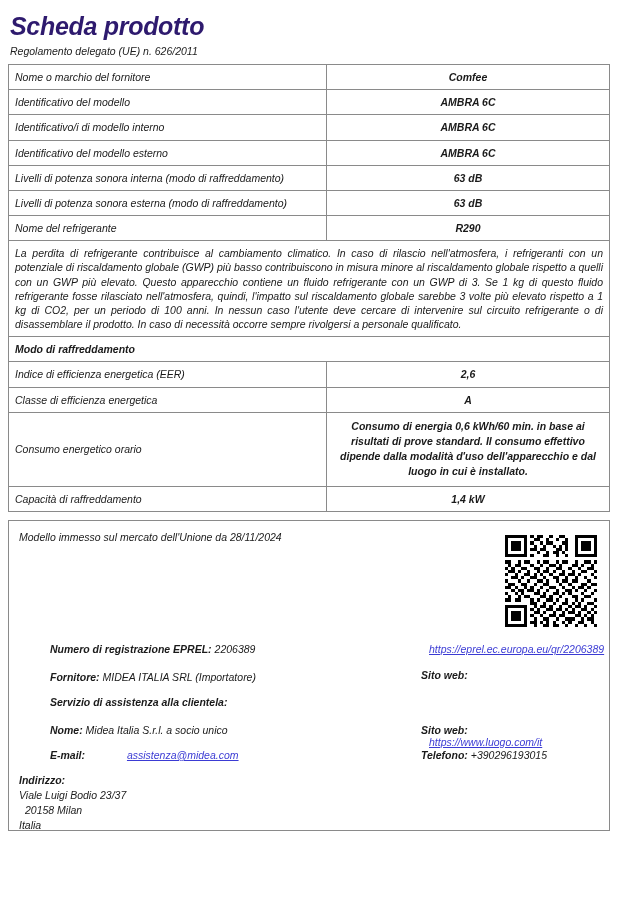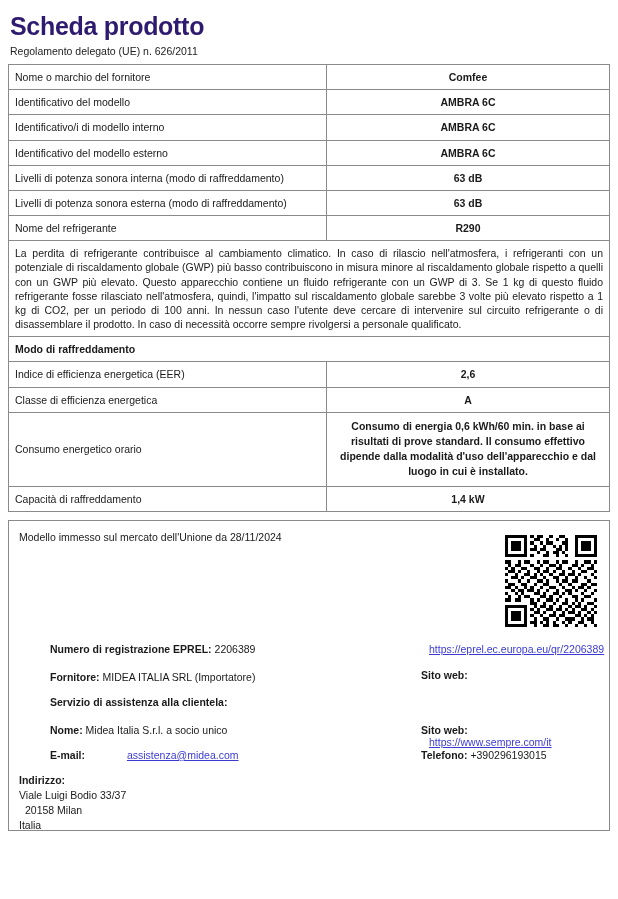--- a/index.html
+++ b/index.html
@@ -14,20 +14,21 @@
   .page {
     position: relative;
     width: 618px;
     height: 899px;
     overflow: hidden;
     background: #ffffff;
     box-sizing: border-box;
   }
   .inner {
     padding: 8px 8px 0 8px;
+    font-style: italic;
   }
   .title {
     font-family: "Liberation Sans", sans-serif;
     font-size: 25px;
     font-weight: bold;
     color: #2e1a6e;
     letter-spacing: -0.3px;
     margin: 4px 0 4px 2px;
   }
   .subtitle {
@@ -428,34 +429,34 @@
       <div class="row-line b" style="left:381px; top:148px;">Sito web:</div>
 
       <div class="row-line b" style="left:10px; top:175px;">Servizio di assistenza alla clientela:</div>
 
       <div class="row-line" style="left:10px; top:203px;">
         <span class="b">Nome:</span>
         <span>Midea Italia S.r.l. a socio unico</span>
       </div>
       <div class="row-line" style="left:381px; top:203px;">
         <span class="b">Sito web:</span>
-        <a class="link" href="#">https://www.sempre.com/it</a>
+        <a class="link" href="#">https://www.luogo.com/it</a>
       </div>
 
       <div class="row-line" style="left:10px; top:228px;">
         <span class="b">E-mail:</span>
         <a class="link" href="#">assistenza@midea.com</a>
       </div>
       <div class="row-line" style="left:381px; top:228px;">
         <span class="b">Telefono:</span>
         <span>+390296193015</span>
       </div>
 
       <div class="addr">
         <div class="ttl">Indirizzo:</div>
-        <div>Viale Luigi Bodio 33/37</div>
+        <div>Viale Luigi Bodio 23/37</div>
         <div class="ind">20158 Milan</div>
         <div>Italia</div>
       </div>
     </div>
 
   </div>
 </div>
 
 </body></html>

